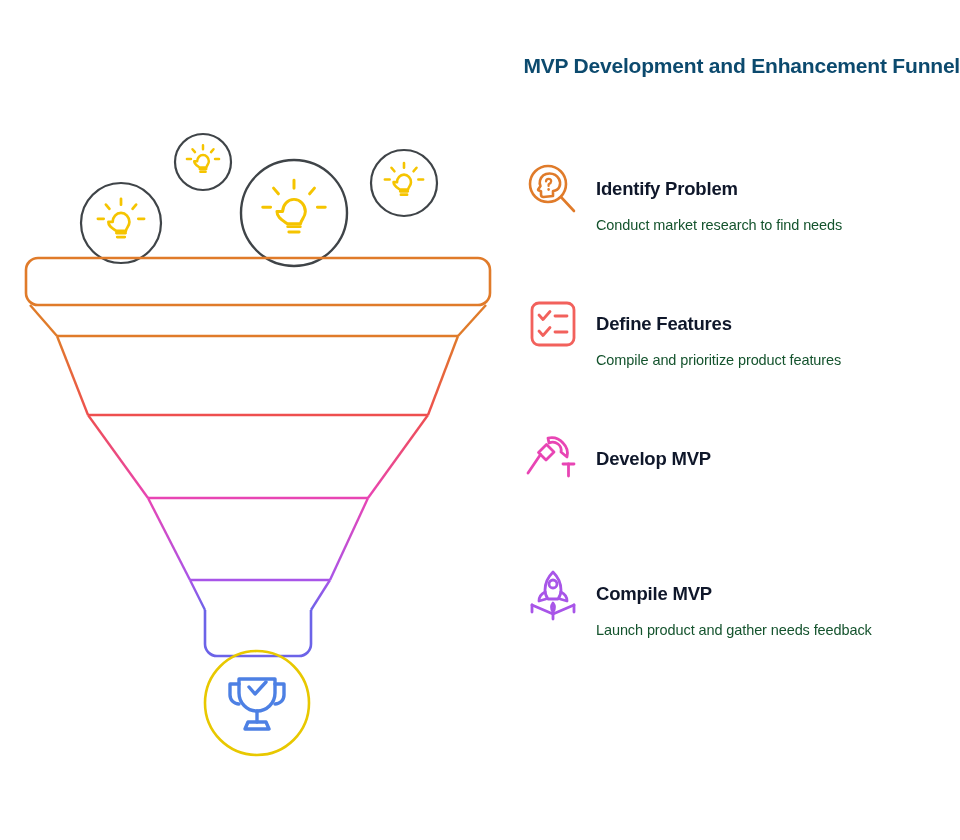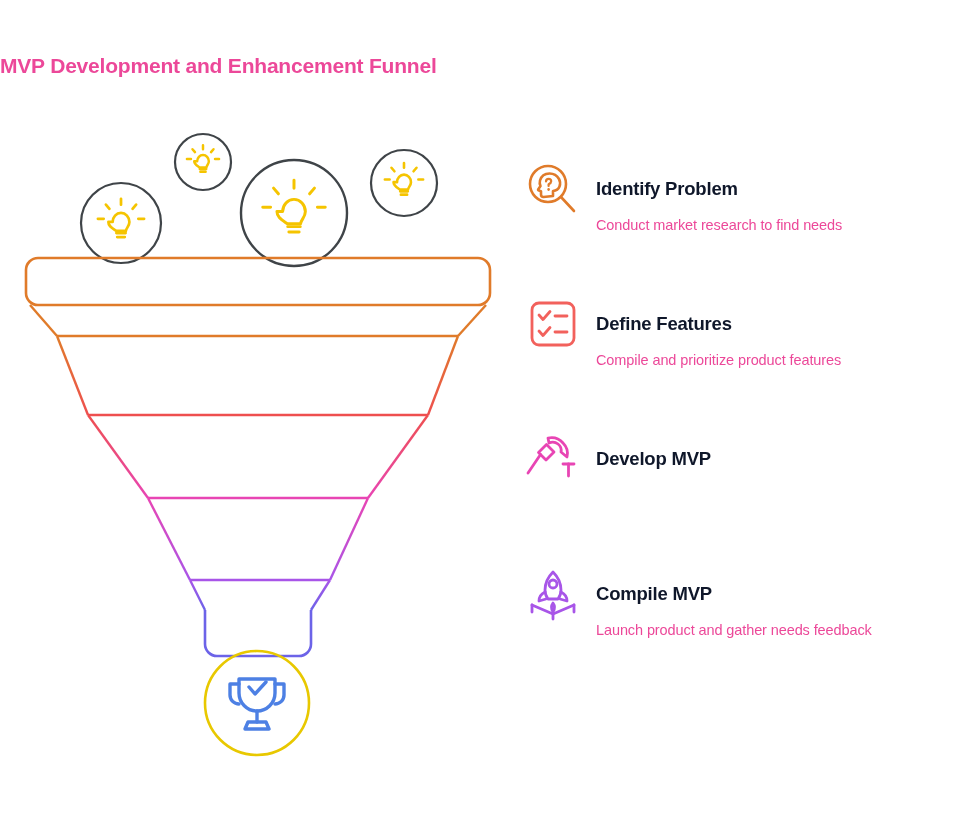--- a/index.html
+++ b/index.html
@@ -15,24 +15,24 @@
     font-family: "Liberation Sans", sans-serif;
     -webkit-font-smoothing: antialiased;
   }
 
   
   .page-title {
     position: absolute;
     top: 54px;
     left: 0;
     width: 960px;
-    text-align: left;
+    text-align: right;
     font-size: 21px;
     font-weight: bold;
-    color: #ec4899;
+    color: #0c4a6e;
     letter-spacing: -0.2px;
   }
 
   
   .funnel-stage {
     position: absolute;
     left: 0;
     top: 90px;
     width: 520px;
     height: 720px;
@@ -70,21 +70,21 @@
   .legend-title {
     font-size: 18.5px;
     font-weight: bold;
     color: #0f172a;
     line-height: 1;
     padding-top: 30px;
     letter-spacing: -0.2px;
   }
   .legend-desc {
     font-size: 14.5px;
-    color: #ec4899;
+    color: #14532d;
     line-height: 1;
     padding-top: 19px;
     letter-spacing: -0.1px;
   }
 </style>
 </head>
 <body>
 
 <div class="page-title">MVP Development and Enhancement Funnel</div>
 

